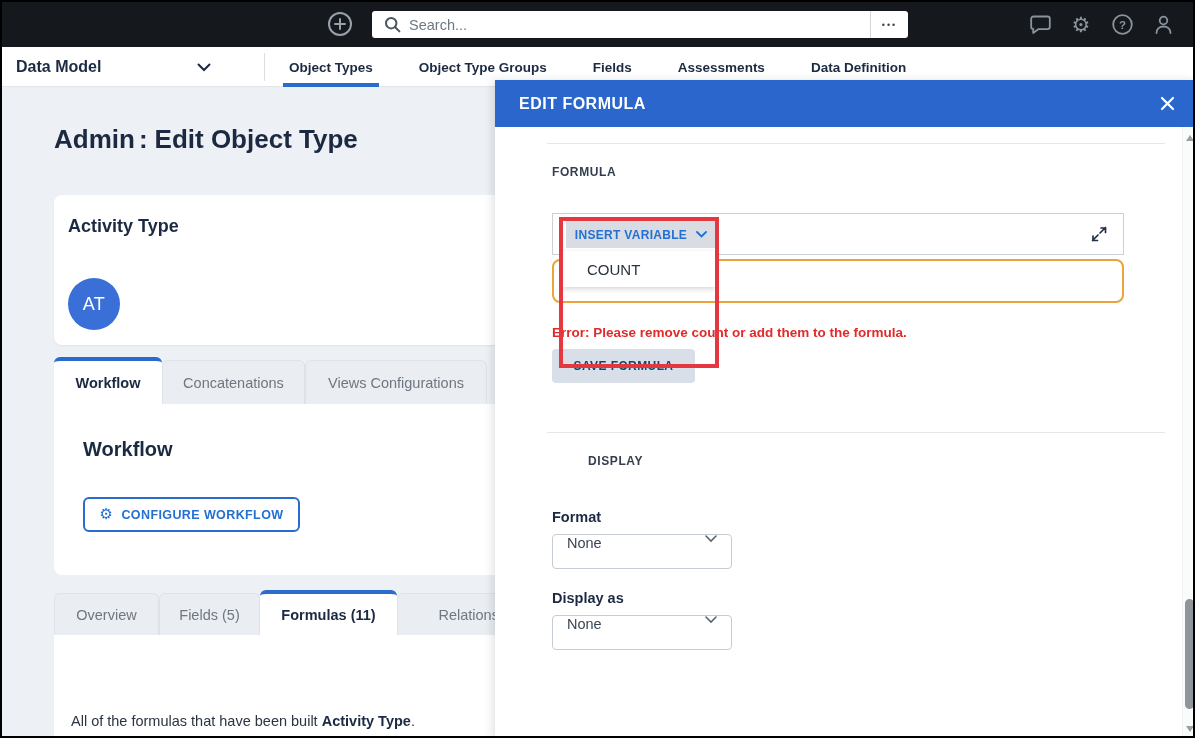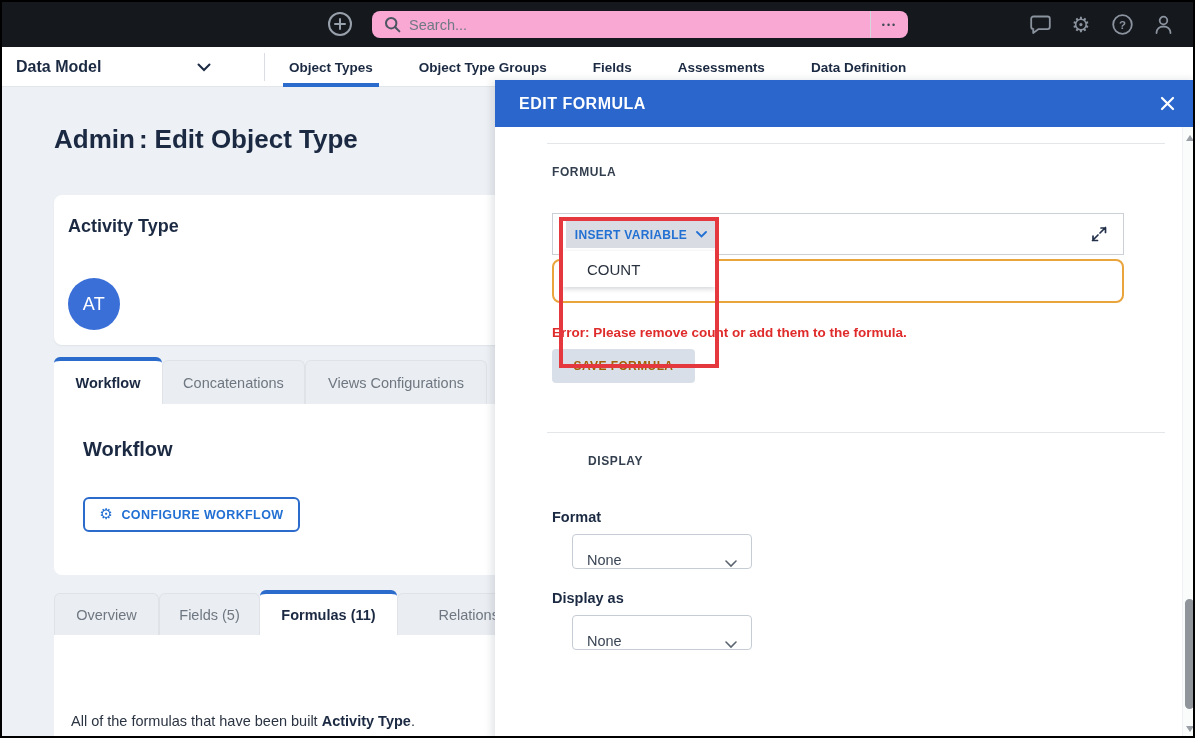--- a/index.html
+++ b/index.html
@@ -5,21 +5,21 @@
   * { margin:0; padding:0; box-sizing:border-box; }
   html,body { background:#fff; }
   body { font-family:"Liberation Sans", sans-serif; }
   .screen{ position:relative; width:1195px; height:738px; background:#EDF0F4;
            border:2px solid #000; overflow:hidden; }
 
   
   .topbar{ position:absolute; left:0; top:0; width:100%; height:45px; background:#15181D; }
   .plus-wrap{ position:absolute; left:324px; top:8px; width:28px; height:28px; cursor:pointer; }
   .searchbar{ position:absolute; left:370px; top:9px; width:536px; height:27px;
-              background:#f9a8d4; border-radius:8px; display:flex; align-items:center; }
+              background:#ffffff; border-radius:3px; display:flex; align-items:center; }
   .search-glass{ margin-left:12px; display:flex; }
   .search-input{ flex:1; border:none; outline:none; background:transparent;
                  font-family:"Liberation Sans",sans-serif; font-size:14.5px; color:#3C4654;
                  padding-left:8px; }
   .search-input::placeholder{ color:#6F7983; }
   .search-more{ width:38px; height:100%; border-left:1px solid #D3D6DA; display:flex;
                 align-items:center; justify-content:center; color:#3E4954; font-size:9px;
                 letter-spacing:2px; cursor:pointer; }
   .topbar-right{ position:absolute; right:18px; top:0; height:45px; display:flex;
                  align-items:center; gap:17px; }
@@ -105,28 +105,28 @@
                    background:#fff; box-shadow:0 2px 5px rgba(20,30,50,.18); display:flex;
                    align-items:center; }
   .count-option{ padding-left:24px; font-size:15px; color:#29323E; cursor:pointer; width:100%; }
   .red-highlight{ position:absolute; left:64px; top:137px; width:160px; height:151px;
                   border:4px solid #E4373E; pointer-events:none; z-index:5; }
 
   .formula-error{ position:absolute; left:57px; top:245px; font-size:13.5px; font-weight:bold;
                   color:#E02B2B; }
   .btn{ position:absolute; height:34px; border:none; border-radius:4px; font-family:"Liberation Sans",
         sans-serif; font-size:12px; font-weight:bold; letter-spacing:.4px; cursor:pointer; }
-  .btn-save{ left:57px; top:269px; width:143px; background:#D9DFE8; color:#a16207; }
+  .btn-save{ left:57px; top:269px; width:143px; background:#D9DFE8; color:#0c4a6e; }
   .btn-recalc{ left:216px; top:269px; width:230px; background:#E2E5E9; color:#B3BAC3; cursor:default; }
   .btn-reformat{ left:57px; top:600px; width:114px; background:#D9DFE8; color:#333F4F; }
 
   .field-label{ position:absolute; left:57px; font-size:14.5px; font-weight:bold; color:#1B2A42; }
   .dropdown{ position:absolute; left:57px; width:180px; height:35px; background:#fff;
-             border:1px solid #C6CCD3; border-radius:4px; display:flex; align-items:flex-end;
-             justify-content:space-between; padding:0 14px; cursor:pointer;margin-left:20px; }
+             border:1px solid #C6CCD3; border-radius:4px; display:flex; align-items:flex-start;
+             justify-content:space-between; padding:0 14px; cursor:pointer; }
   .dropdown-value{ font-size:14.5px; color:#3A4554; }
 
   
   .scrollbar{ position:absolute; right:0; top:47px; width:15px; height:613px; background:#FAFBFB;
               border-left:1px solid #F0F1F3; }
   .sb-up{ position:absolute; top:8px; left:3px; width:0; height:0; border-left:4px solid transparent;
           border-right:4px solid transparent; border-bottom:6px solid #9AA0A6; cursor:pointer; }
   .sb-down{ position:absolute; bottom:8px; left:3px; width:0; height:0; border-left:4px solid transparent;
           border-right:4px solid transparent; border-top:6px solid #9AA0A6; cursor:pointer; }
   .sb-thumb{ position:absolute; top:472px; left:2px; width:9px; height:110px; background:#8F959B;

